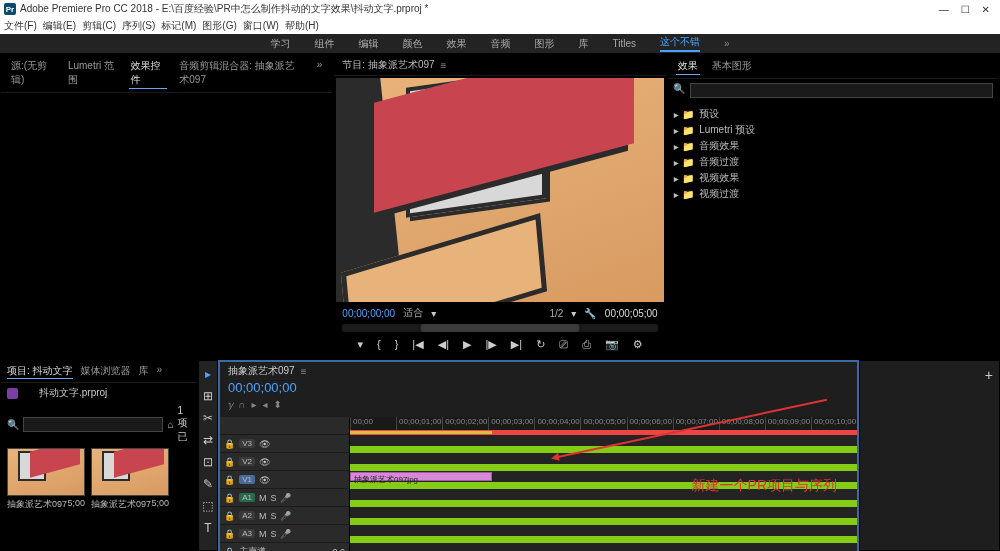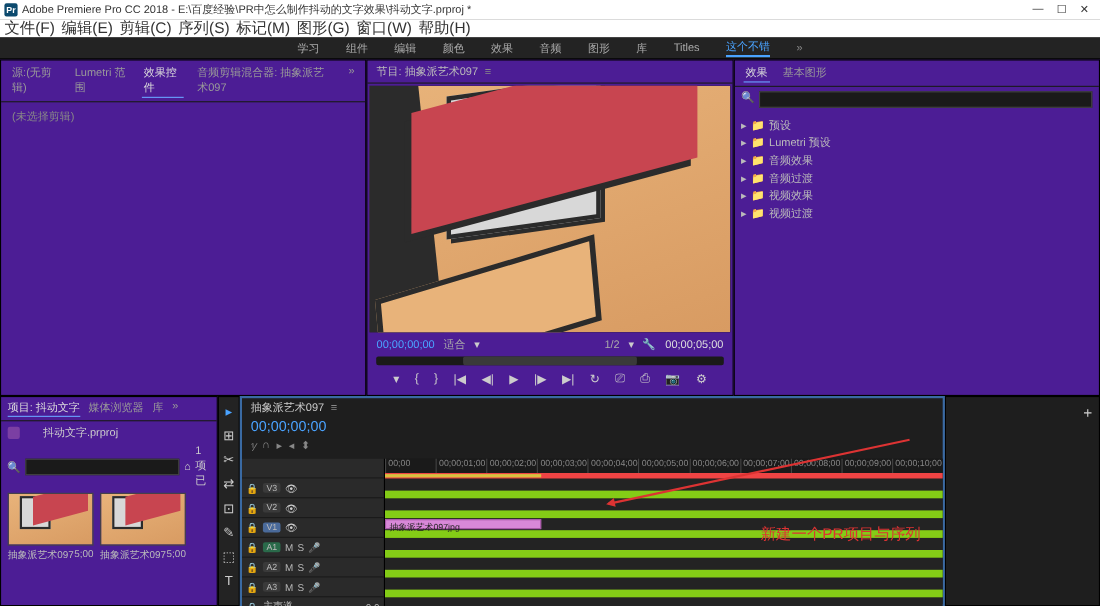--- a/index.html
+++ b/index.html
@@ -1,27 +1,27 @@
 <!DOCTYPE html>
 <html><head>
   <meta charset="utf-8">
   <style>
     * { margin: 0; padding: 0; box-sizing: border-box; font-family: "Microsoft YaHei", sans-serif; }
     body { background: #1a1a1a; color: #ccc; font-size: 10px; width: 1000px; height: 551px; overflow: hidden; }
     .titlebar { background: #fff; color: #333; height: 18px; display: flex; align-items: center; padding: 0 4px; font-size: 10px; }
     .titlebar .app-icon { width: 12px; height: 12px; background: #0c4a6e; border-radius: 2px; margin-right: 4px; display: flex; align-items: center; justify-content: center; color: #fff; font-size: 8px; font-weight: bold; }
     .titlebar .win-controls { margin-left: auto; display: flex; gap: 12px; padding-right: 6px; }
-    .menubar { background: #fff; color: #333; height: 16px; display: flex; align-items: center; padding: 0 4px; font-size: 14px; gap: 6px; }
+    .menubar { background: #fff; color: #333; height: 16px; display: flex; align-items: center; padding: 0 4px; font-size: 10px; gap: 6px; }
     .menubar span { cursor: pointer; }
     .workspace-bar { background: #232323; height: 20px; display: flex; align-items: center; justify-content: center; gap: 24px; font-size: 10px; color: #aaa; border-bottom: 1px solid #000; }
     .workspace-bar span { cursor: pointer; }
     .workspace-bar .active { color: #4aa3ff; border-bottom: 2px solid #4aa3ff; padding-bottom: 1px; }
     .workspace-bar .arrow { color: #888; }
     .main { display: flex; height: 306px; }
-    .panel { background: #4c1d95; border: 1px solid #000; }
+    .panel { background: #000000; border: 1px solid #000; }
     .panel-tabs { display: flex; gap: 10px; padding: 3px 8px; font-size: 10px; color: #999; border-bottom: 1px solid #1a1a1a; }
     .panel-tabs span { cursor: pointer; padding: 1px 2px; }
     .panel-tabs .active { color: #ddd; border-bottom: 1px solid #6aa3ff; }
     .panel-tabs .chev { margin-left: auto; }
     .left-col { width: 420px; display: flex; flex-direction: column; }
     .src-panel { flex: 1; }
     .src-body { padding: 6px 10px; color: #888; }
     .mid-col { flex: 1; display: flex; flex-direction: column; }
     .prog-panel { flex: 1; display: flex; flex-direction: column; }
     .prog-header { padding: 3px 8px; font-size: 10px; color: #bbb; display: flex; align-items: center; border-bottom: 1px solid #1a1a1a; }
@@ -129,21 +129,20 @@
 
 <div class="main">
   <div class="left-col panel src-panel">
     <div class="panel-tabs">
       <span>源:(无剪辑)</span>
       <span>Lumetri 范围</span>
       <span class="active">效果控件</span>
       <span>音频剪辑混合器: 抽象派艺术097</span>
       <span class="chev">»</span>
     </div>
-    <div class="src-body">(未选择剪辑)</div>
   </div>
 
   <div class="mid-col panel prog-panel">
     <div class="prog-header">
       <span>节目: 抽象派艺术097</span>
       <span class="close">≡</span>
     </div>
     <div class="monitor">
       <div class="monitor-img">
         <div class="shape4"></div>

